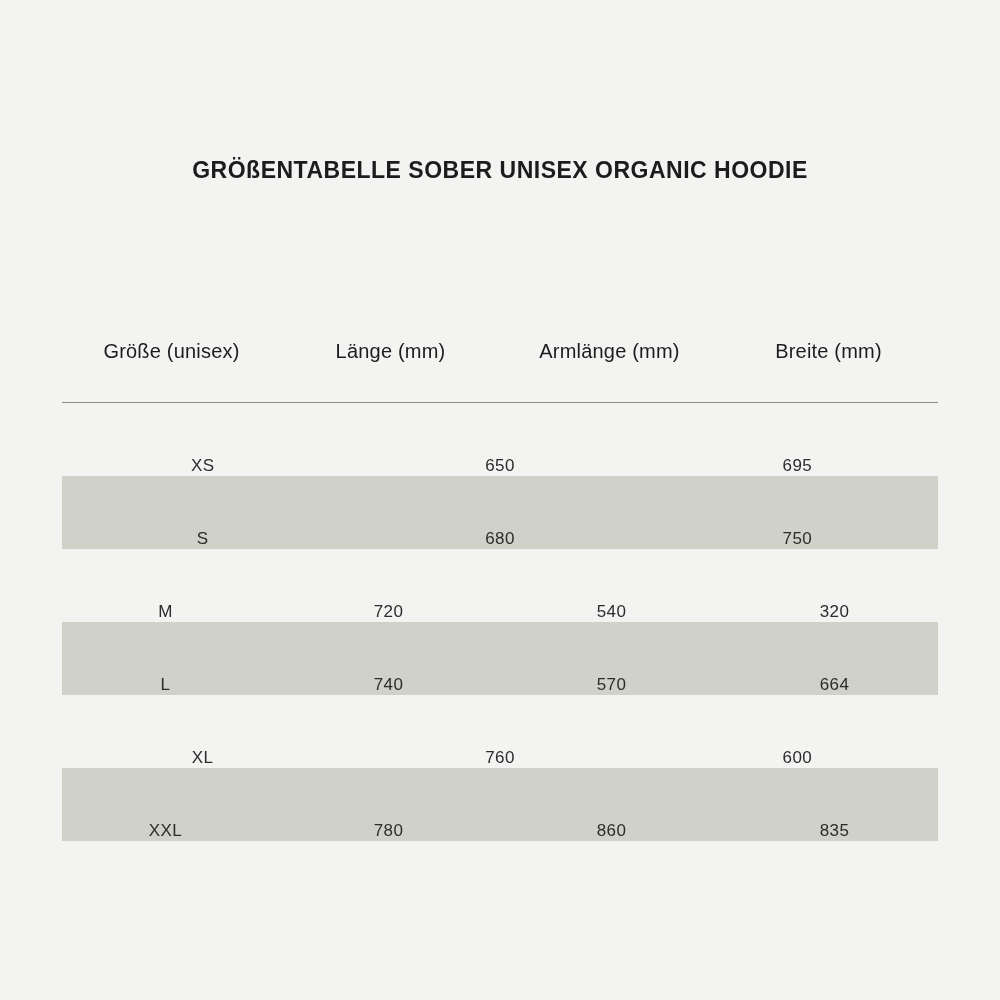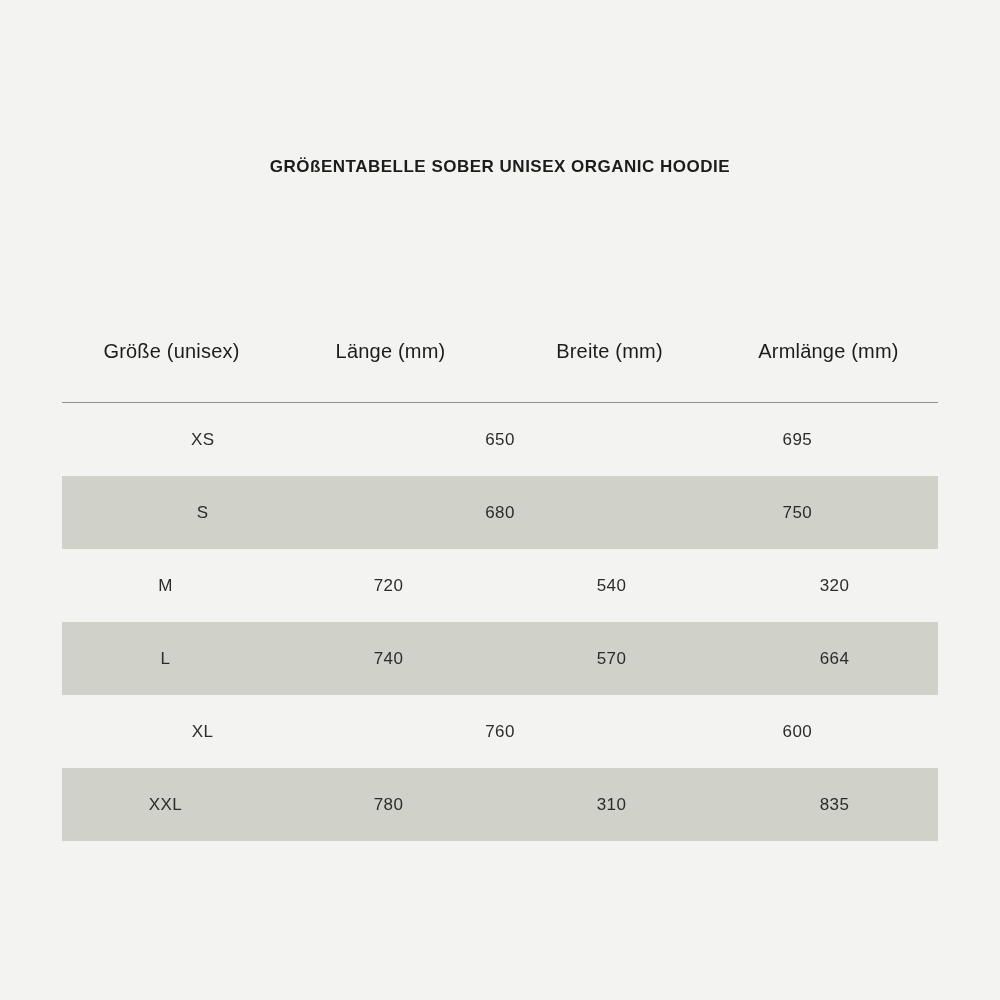--- a/index.html
+++ b/index.html
@@ -17,21 +17,21 @@
     background: #f3f3f2;
     overflow: hidden;
   }
   .page-title {
     position: absolute;
     top: 157px;
     left: 0;
     width: 100%;
     margin: 0;
     text-align: center;
-    font-size: 17px;
+    font-size: 23px;
     font-weight: 700;
     letter-spacing: 0.5px;
     color: #1c1c1c;
   }
   .size-table {
     position: absolute;
     left: 62px;
     top: 300px;
     width: 876px;
   }
@@ -45,21 +45,21 @@
     flex: 1;
     text-align: center;
     font-size: 20px;
     font-weight: 400;
     letter-spacing: 0.2px;
     color: #1d1d1d;
   }
   .tr {
     display: flex;
     height: 73px;
-    align-items: center;
+    align-items: flex-end;
     gap: 16px;
   }
   .tr.shaded {
     background: #d0d1c8;
   }
   .td {
     flex: 1;
     text-align: center;
     font-size: 17px;
     letter-spacing: 0.4px;
@@ -71,22 +71,22 @@
 
 <div class="canvas">
 
   <h1 class="page-title">GRÖßENTABELLE SOBER UNISEX ORGANIC HOODIE</h1>
 
   <div class="size-table">
 
     <div class="thead">
       <div class="th">Größe (unisex)</div>
       <div class="th">Länge (mm)</div>
+      <div class="th">Armlänge (mm)</div>
       <div class="th">Breite (mm)</div>
-      <div class="th">Armlänge (mm)</div>
     </div>
 
     <div class="tbody">
 
       <div class="tr">
         <div class="td">XS</div>
         <div class="td">650</div>
         <div class="td">695</div>
       </div>
 
@@ -112,19 +112,19 @@
 
       <div class="tr">
         <div class="td">XL</div>
         <div class="td">760</div>
         <div class="td">600</div>
       </div>
 
       <div class="tr shaded">
         <div class="td">XXL</div>
         <div class="td">780</div>
-        <div class="td">310</div>
+        <div class="td">860</div>
         <div class="td">835</div>
       </div>
 
     </div>
   </div>
 </div>
 
 </body></html>

